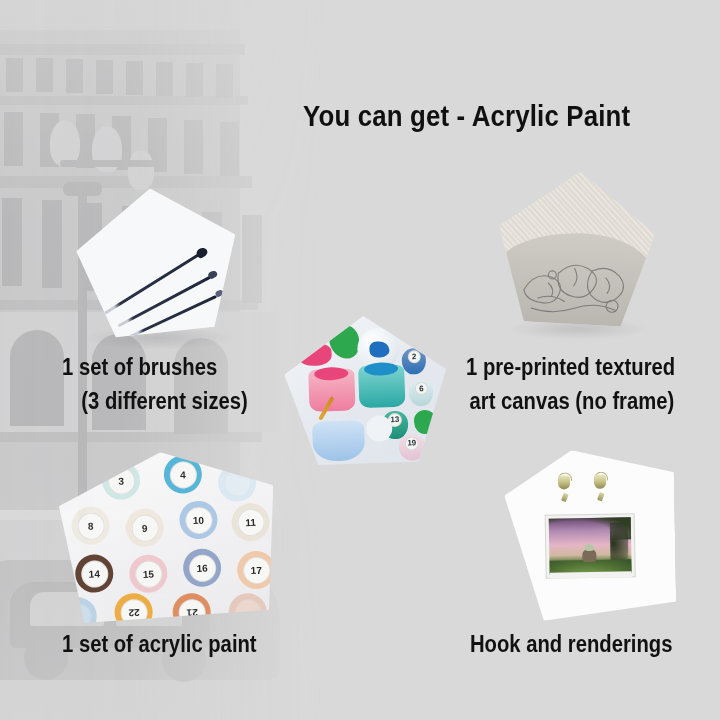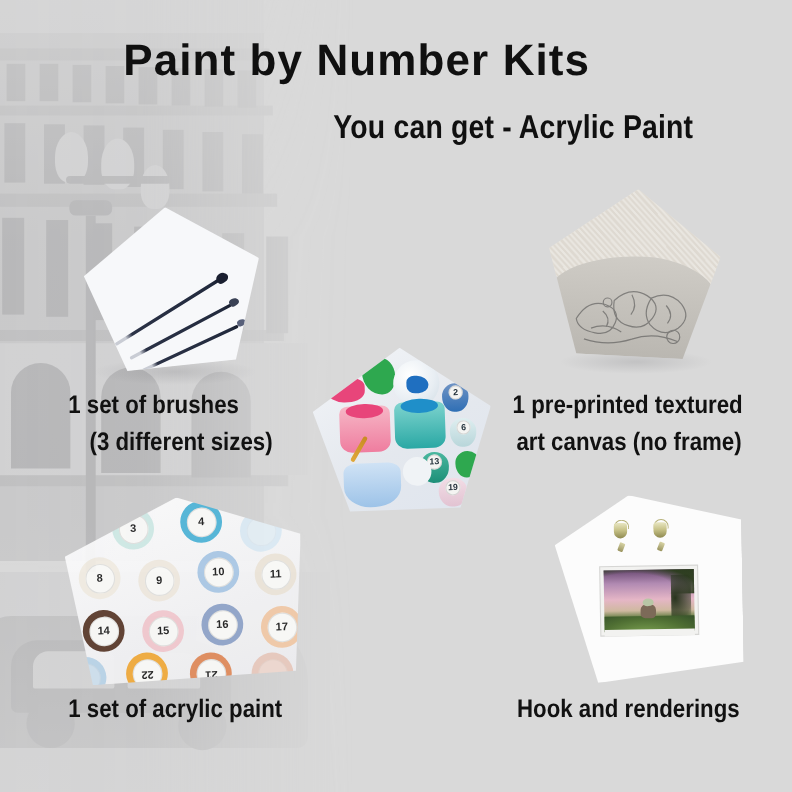--- a/index.html
+++ b/index.html
@@ -211,21 +211,20 @@
 
     <div class="bldg l" style="left:-20px;top:520px;width:320px;height:200px;"></div>
     <div class="bldg d" style="left:-20px;top:560px;width:300px;height:120px;border-radius:30px 60px 10px 10px;"></div>
     <div class="bldg xd" style="left:10px;top:582px;width:200px;height:66px;border-radius:24px 40px 6px 6px;"></div>
     <div class="bldg l" style="left:30px;top:592px;width:74px;height:34px;border-radius:14px 8px 2px 2px;"></div>
     <div class="bldg l" style="left:116px;top:594px;width:66px;height:32px;border-radius:8px 14px 2px 2px;"></div>
     <div class="bldg xd" style="left:24px;top:636px;width:44px;height:44px;border-radius:50%;"></div>
     <div class="bldg xd" style="left:162px;top:638px;width:44px;height:44px;border-radius:50%;"></div>
   </div>
 
-  <div class="title">Paint by Number Kits</div>
   <div class="subtitle">You can get - Acrylic Paint</div>
 
   <div class="shadow" style="left:84px;top:326px;width:150px;height:24px;"></div>
   <div class="tile penta" id="tile-brushes">
     <div class="sheet"></div>
     <div class="brush" style="left:22px;top:118px;width:112px;transform:rotate(-26deg);">
         <span class="tip"></span>
       </div>
     <div class="brush" style="left:34px;top:132px;width:104px;transform:rotate(-22deg);">
         <span class="tip" style="width:9px;height:7px;background:#3a4255;"></span>

